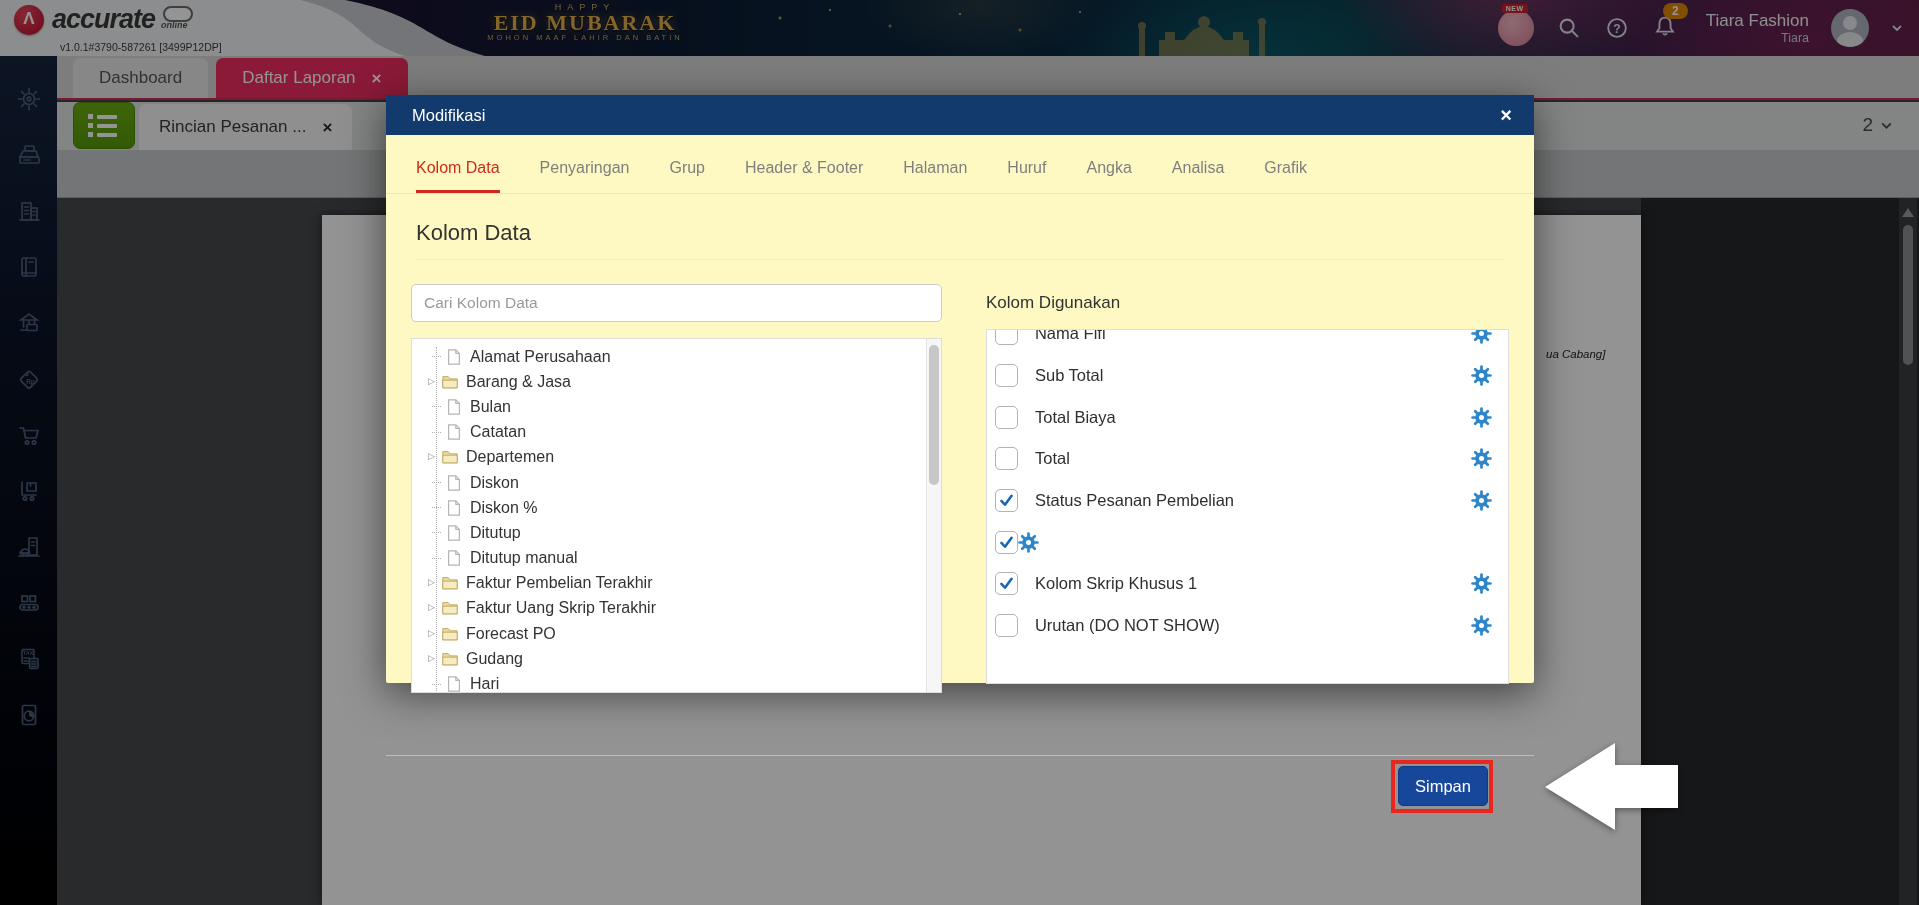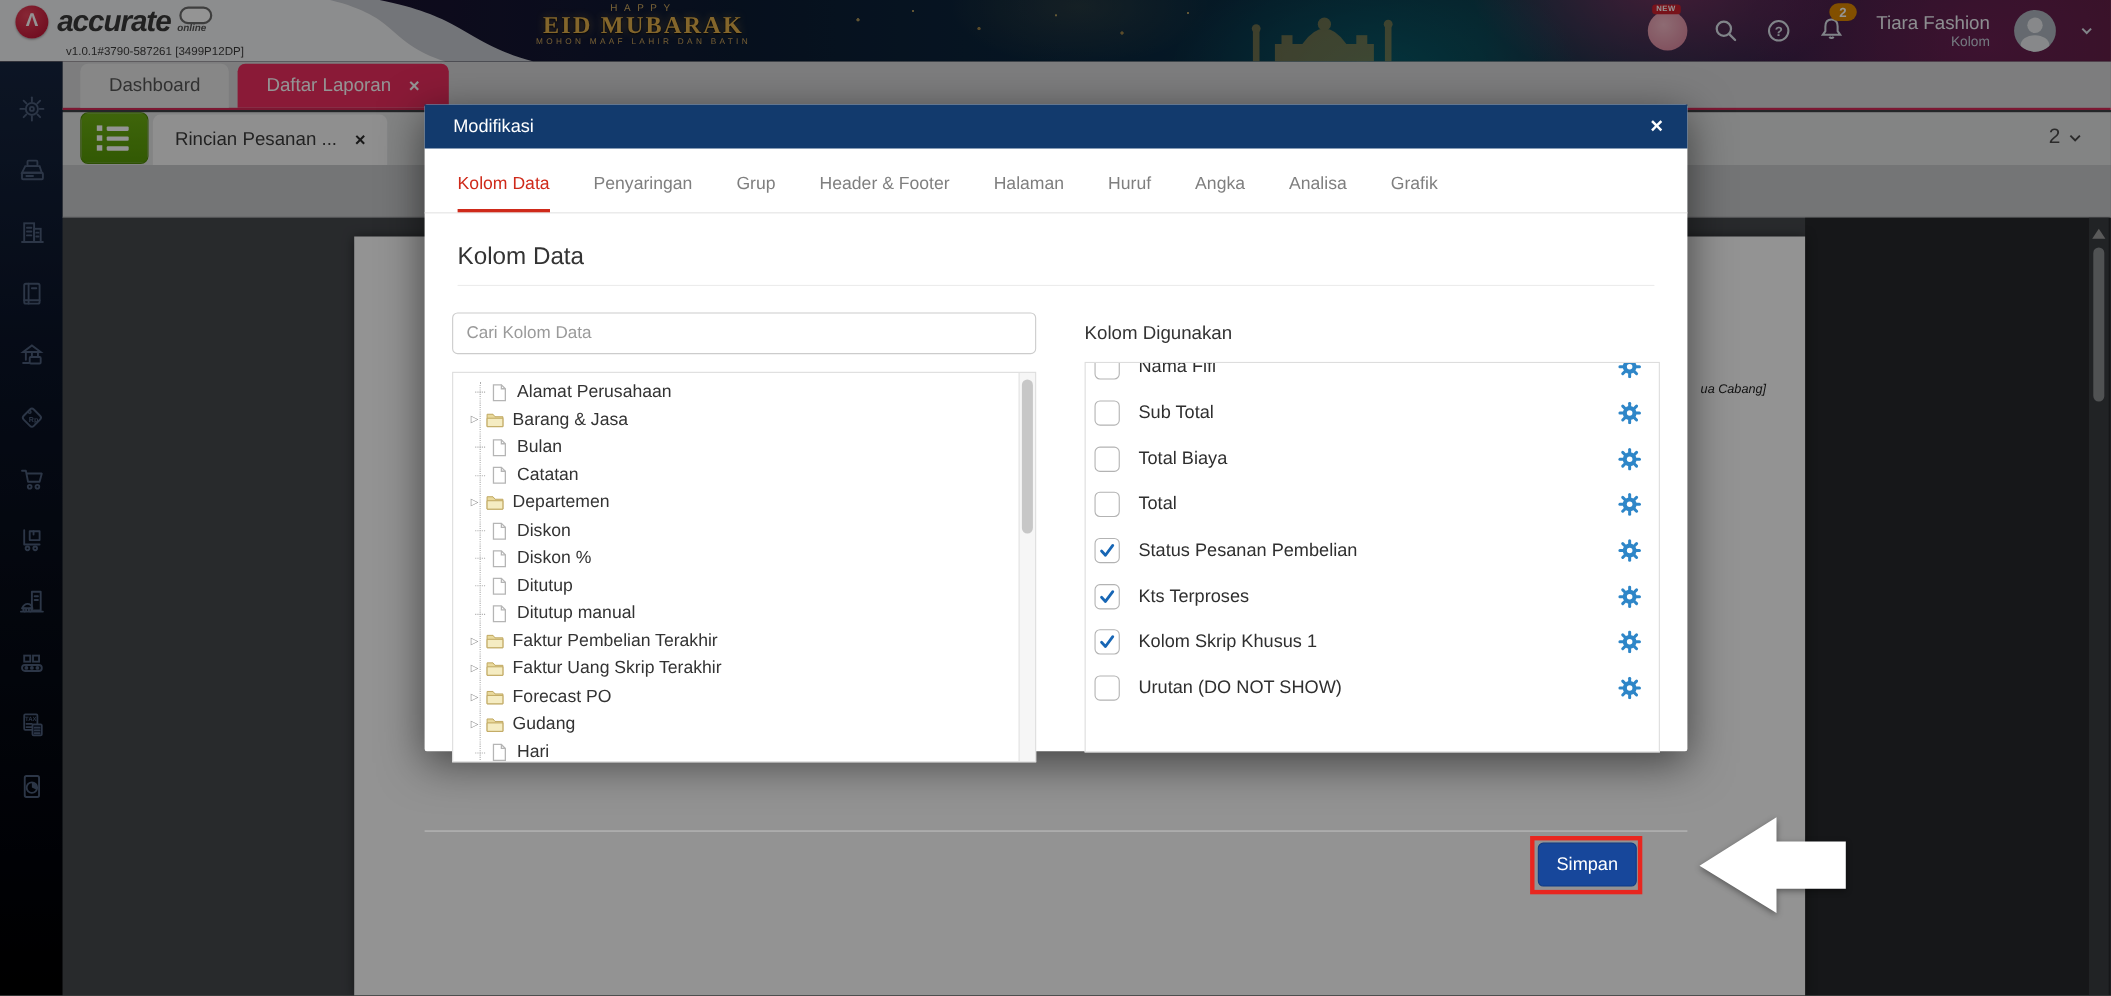--- a/index.html
+++ b/index.html
@@ -91,21 +91,21 @@
   .page-partial{position:absolute;left:1224px;top:133px;font-size:11.5px;font-style:italic;color:#222;}
   .vscroll{position:absolute;right:2px;top:0;width:18px;height:707px;background:#3a3d40;}
   .vs-up{margin:10px auto 0;width:0;height:0;border-left:6px solid transparent;border-right:6px solid transparent;
     border-bottom:9px solid #9c9c9c;cursor:pointer;}
   .vs-thumb{margin:8px auto 0;width:10px;height:140px;background:#8a8d90;border-radius:5px;cursor:pointer;}
 
   
   .overlay{position:absolute;left:0;top:0;width:1919px;height:905px;background:rgba(0,0,0,.42);z-index:40;}
 
   
-  .modal{position:absolute;left:386px;top:95px;width:1148px;height:588px;background:#ffffff;z-index:50;
+  .modal{position:absolute;left:386px;top:95px;width:1148px;height:588px;background:#fef9c3;z-index:50;
     box-shadow:0 10px 40px rgba(0,0,0,.55);border-radius:2px;}
   .m-header{height:40px;background:#123a6d;display:flex;align-items:center;padding:0 22px 0 26px;}
   .m-title{color:#fff;font-size:16.5px;flex:1;}
   .m-close{color:#fff;font-size:20px;font-weight:bold;cursor:pointer;line-height:1;}
   .m-tabs{display:flex;gap:40px;padding:24px 30px 0;border-bottom:1px solid #e3e3e3;}
   .m-tab{font-size:16px;color:#7f7f7f;padding-bottom:13px;cursor:pointer;white-space:nowrap;}
   .m-tab.active{color:#cf2a1a;border-bottom:3px solid #cf2a1a;}
   .m-sec-title{margin:26px 30px 0;font-size:22px;color:#333;padding-bottom:13px;border-bottom:1px solid #ececec;}
   .m-cols{display:flex;gap:44px;margin:24px 25px 0;}
   .col-left{width:537px;}
@@ -223,21 +223,21 @@
       </svg>
       <div class="bell-wrap">
         <svg class="hicon" viewBox="0 0 28 28">
           <path d="M14,5 c-4.2,0 -6,3 -6,7 v4.5 l-2.5,3.5 h17 l-2.5,-3.5 v-4.5 c0,-4 -1.8,-7 -6,-7 z" fill="none" stroke="#dde4ec" stroke-width="2"></path>
           <path d="M12,22 a2.2,2.2 0 0 0 4,0" fill="none" stroke="#dde4ec" stroke-width="2"></path>
         </svg>
         <span class="badge2">2</span>
       </div>
       <div class="user-block">
         <div class="user-name">Tiara Fashion</div>
-        <div class="user-sub">Kolom</div>
+        <div class="user-sub">Tiara</div>
       </div>
       <div class="avatar"></div>
       <svg class="chev" viewBox="0 0 12 12">
         <polyline points="2,4 6,8 10,4" fill="none" stroke="#dde4ec" stroke-width="1.8"></polyline>
       </svg>
     </div>
   </div>
 
   <div class="sidebar">
     <div class="sb-item">
@@ -584,21 +584,20 @@
               <svg class="gear">
                   <use href="#i-gear"></use>
                 </svg>
             </div>
             <div class="urow">
               <span class="cb">
                   <svg>
                     <use href="#i-check"></use>
                   </svg>
                 </span>
-              <span class="ulabel">Kts Terproses</span>
               <svg class="gear">
                   <use href="#i-gear"></use>
                 </svg>
             </div>
             <div class="urow">
               <span class="cb">
                   <svg>
                     <use href="#i-check"></use>
                   </svg>
                 </span>

